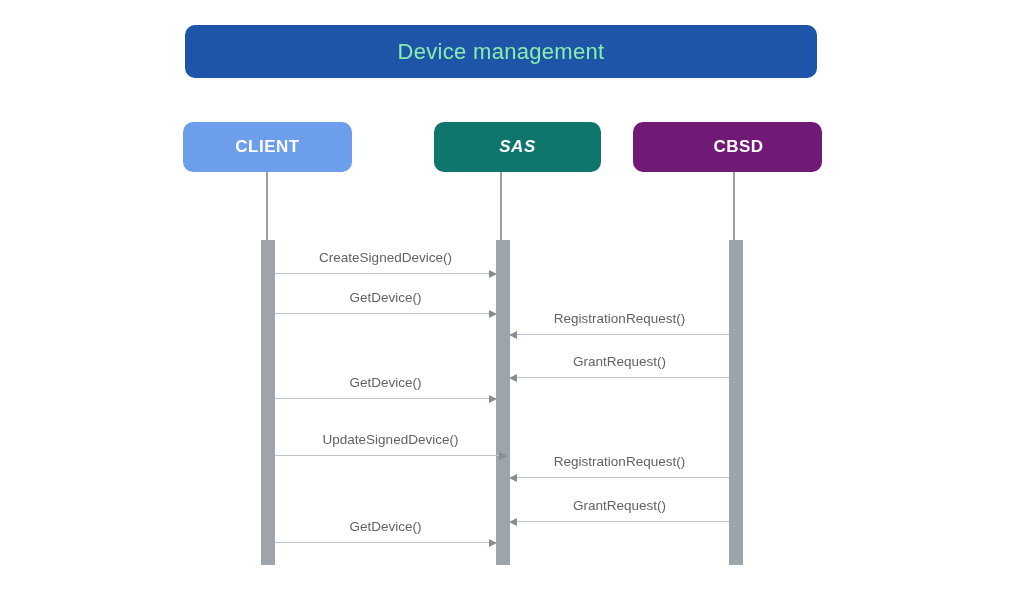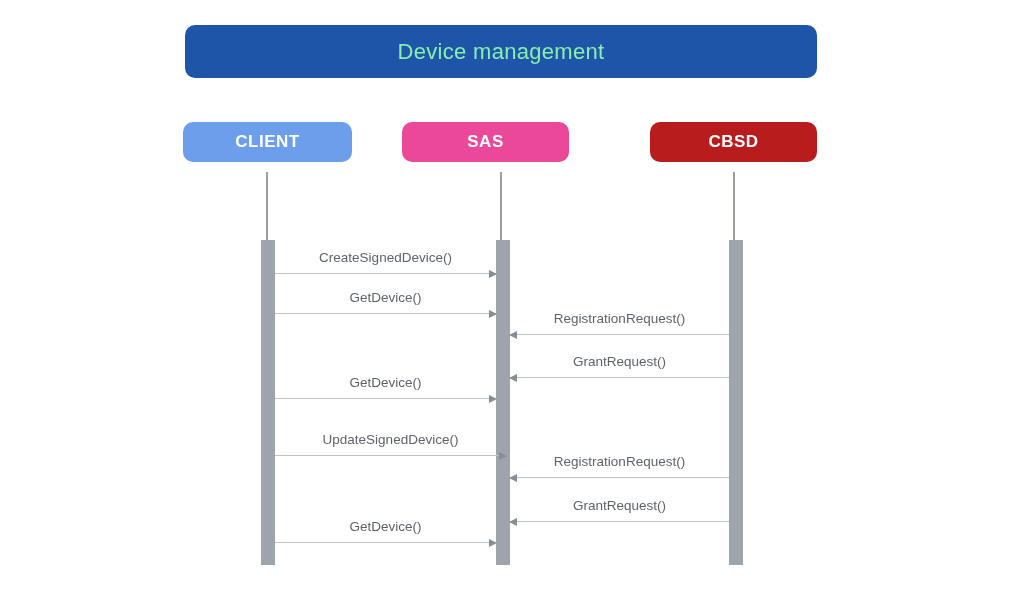--- a/index.html
+++ b/index.html
@@ -31,35 +31,35 @@
   .title-banner span {
     color: #86efac;
     font-size: 22px;
     font-weight: 500;
     letter-spacing: 0.3px;
   }
   
   .actor-box {
     position: absolute;
     top: 122px;
-    height: 40px;
+    height: 50px;
     border-radius: 10px;
     display: flex;
     align-items: center;
     justify-content: center;
   }
   .actor-box span {
     color: #ffffff;
     font-size: 17px;
     font-weight: bold;
     letter-spacing: 0.5px;
   }
   .actor-client { left: 183px; width: 169px; background: #6D9EEB; }
-  .actor-sas    { left: 402px; width: 167px; background: #ec4899; }
-  .actor-cbsd   { left: 650px; width: 167px; background: #b91c1c; }
+  .actor-sas    { left: 434px; width: 167px; background: #0f766e; font-style: italic; }
+  .actor-cbsd   { left: 633px; width: 167px; background: #701a75; padding-left: 22px; }
   
   .lifeline {
     position: absolute;
     top: 172px;
     height: 68px;
     width: 2px;
     background: #9AA0A6;
   }
   .lifeline-client { left: 266px; }
   .lifeline-sas    { left: 500px; }

